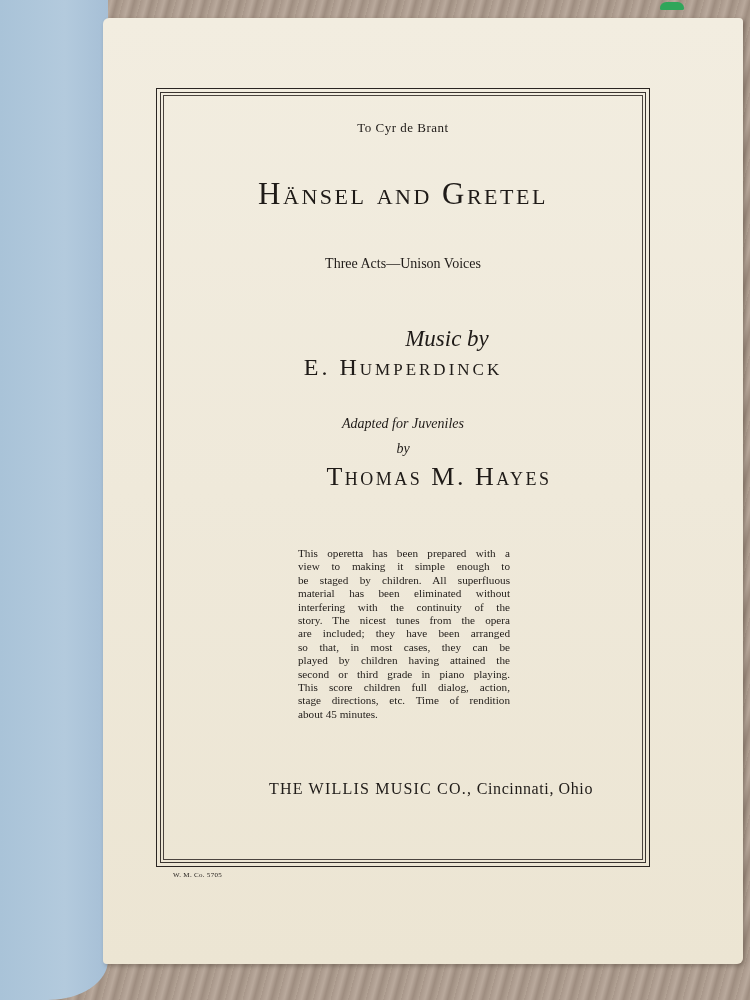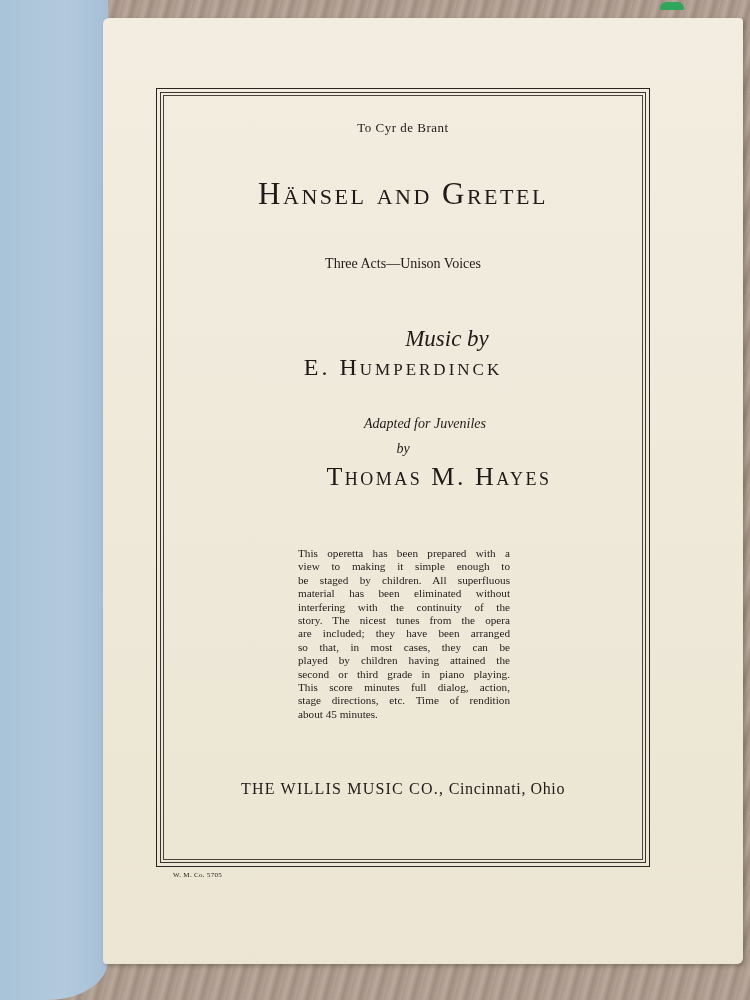--- a/index.html
+++ b/index.html
@@ -37,31 +37,31 @@
     position: absolute; left: 6px; top: 6px; right: 6px; bottom: 6px;
     border: 1px solid #4a433e;
   }
   .content { position: absolute; left: 156px; top: 88px; width: 494px; height: 779px; text-align: center; }
   .dedication { position: absolute; top: 32px; width: 100%; font-size: 13px; letter-spacing: 0.5px; }
   .title { position: absolute; top: 88px; width: 100%; font-size: 31px; letter-spacing: 2.5px; font-variant: small-caps; }
   .subtitle { position: absolute; top: 147px; width: 100%; font-size: 16px; }
   .voices { position: absolute; top: 168px; width: 100%; font-size: 14px; }
   .music-by { position: absolute; top: 238px; width: 100%; font-style: italic; font-size: 23px; padding-left: 44px; }
   .composer { position: absolute; top: 266px; width: 100%; font-size: 24px; letter-spacing: 3px; font-variant: small-caps; }
-  .adapted { position: absolute; top: 328px; width: 100%; font-style: italic; font-size: 14px; padding-left: 22px; }
+  .adapted { position: absolute; top: 328px; width: 100%; font-style: italic; font-size: 14px; }
   .by { position: absolute; top: 353px; width: 100%; font-style: italic; font-size: 14px; }
   .arranger { position: absolute; top: 374px; width: 100%; font-size: 26px; letter-spacing: 2.5px; font-variant: small-caps; padding-left: 36px; }
   .foreword-title { position: absolute; top: 443px; width: 100%; font-size: 12.5px; }
   .foreword-body {
     position: absolute; left: 142px; top: 459px; width: 212px;
     font-size: 11.2px; line-height: 13.4px; text-align: justify; text-align-last: left;
   }
   .foreword-body span { display: block; text-align: justify; text-align-last: justify; }
   .foreword-body span.last { text-align-last: left; }
-  .publisher { position: absolute; top: 692px; width: 100%; font-size: 16px; letter-spacing: 0.6px; }
+  .publisher { position: absolute; top: 692px; width: 100%; font-size: 16px; letter-spacing: 0.6px; padding-left: 28px; }
   .publisher .caps { letter-spacing: 1.2px; }
   .catalog { position: absolute; left: 17px; top: 783px; font-size: 7px; letter-spacing: 0.3px; }
 </style>
 </head>
 <body>
 
 <div class="cover-left"></div>
 <div class="tab-marker"></div>
 
 <div class="page"></div>
@@ -85,21 +85,21 @@
     <span>This operetta has been prepared with a</span>
     <span>view to making it simple enough to</span>
     <span>be staged by children.  All superfluous</span>
     <span>material has been eliminated without</span>
     <span>interfering with the continuity of the</span>
     <span>story.  The nicest tunes from the opera</span>
     <span>are included; they have been arranged</span>
     <span>so that, in most cases, they can be</span>
     <span>played by children having attained the</span>
     <span>second or third grade in piano playing.</span>
-    <span>This score minutes full dialog, action,</span>
+    <span>This score children full dialog, action,</span>
     <span>stage directions, etc.  Time of rendition</span>
     <span class="last">about 45 minutes.</span>
   </div>
 
   <div class="publisher">
     <span class="caps">THE WILLIS MUSIC CO.,</span>
     <span>Cincinnati, Ohio</span>
   </div>
 
   <div class="catalog">W. M. Co. 5705</div>

